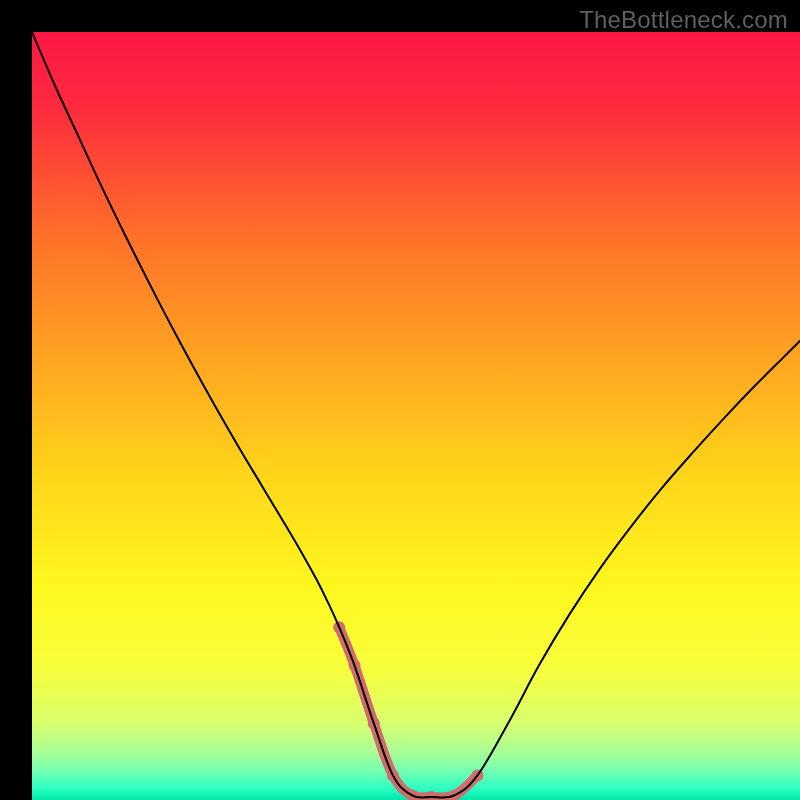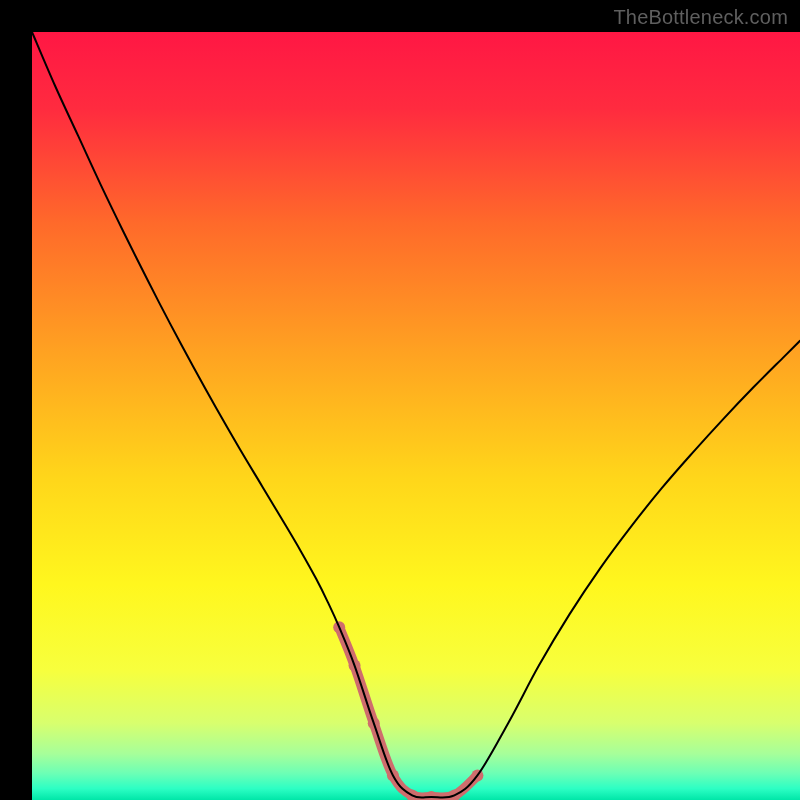--- a/index.html
+++ b/index.html
@@ -17,21 +17,21 @@
     top: 0;
     width: 800px;
     height: 800px;
     background: #000;
   }
   .watermark {
     position: absolute;
     top: 6px;
     right: 12px;
     color: #5f5f5f;
-    font-size: 20px;
+    font-size: 24px;
     font-weight: 400;
     letter-spacing: 0.2px;
     z-index: 50;
   }
   svg {
     position: absolute;
     left: 0;
     top: 0;
   }
 </style>

